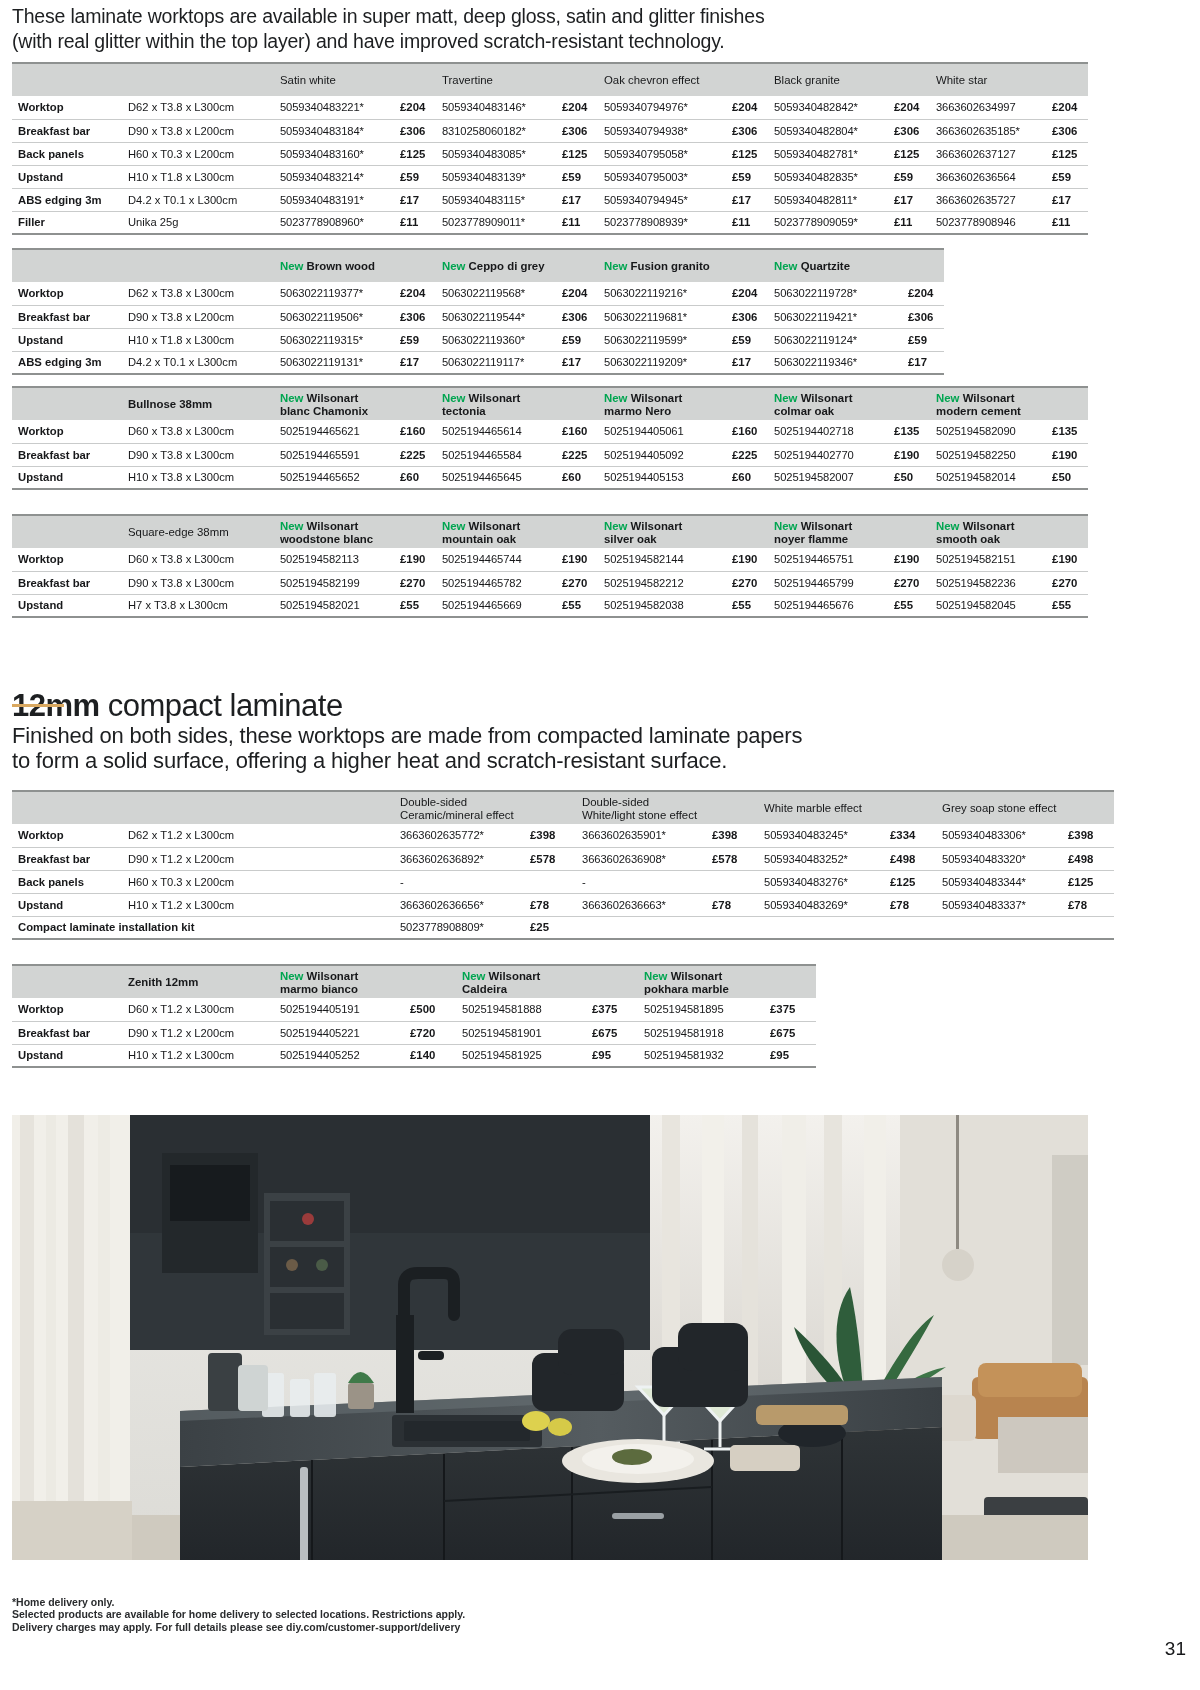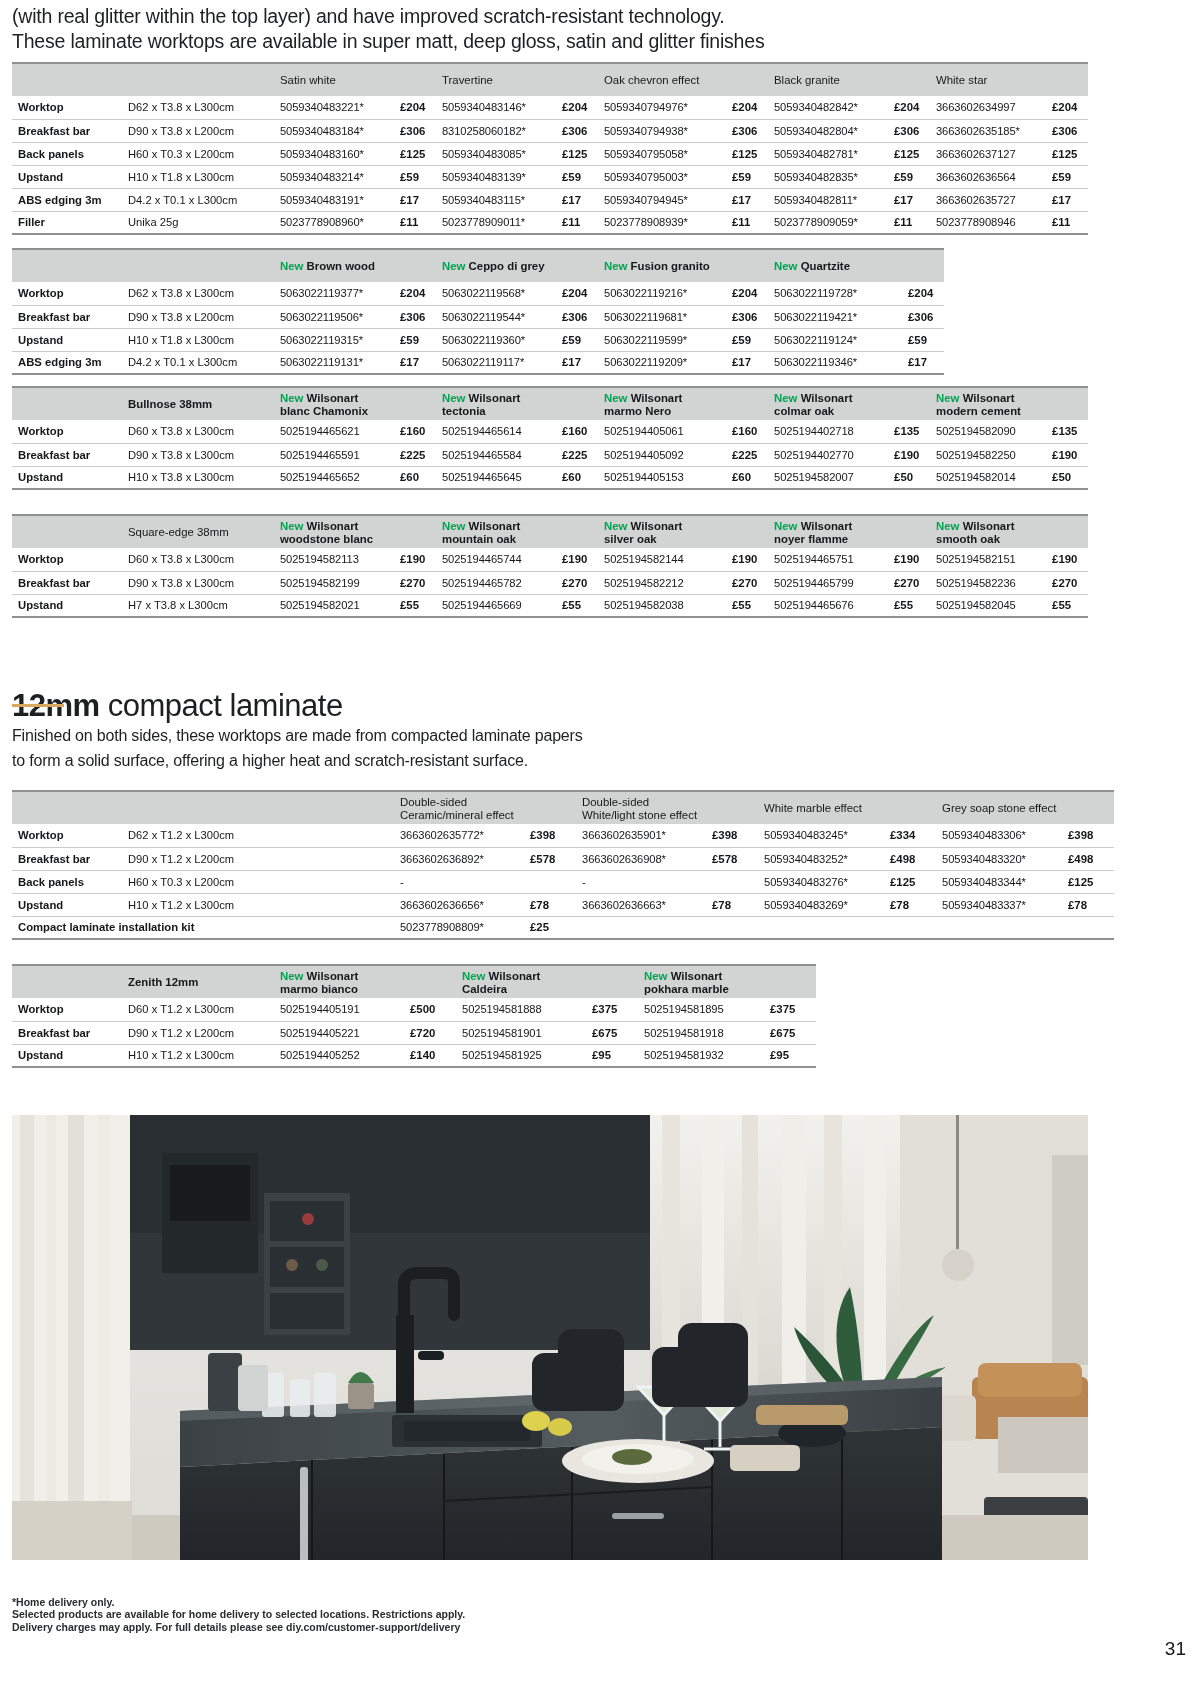--- a/index.html
+++ b/index.html
@@ -69,21 +69,21 @@
     font-weight: normal;
   }
   .headline b { font-weight: bold; }
   .rule {
     position:absolute;
     width:52px; height:3px; background:#d9a860;
   }
   .para {
     position:absolute;
     left:12px;
-    font-size: 16px;
+    font-size: 22px;
     line-height: 25px;
     color:#1d1f21;
     letter-spacing:-0.2px;
     width:980px;
   }
 
   
   .photo {
     position:absolute;
     left:12px; top:1115px;
@@ -108,22 +108,22 @@
     font-weight: normal;
     color:#17181a;
   }
 </style>
 </head>
 <body>
 
 <div class="page">
 
   <div class="intro">
+    <div>These laminate worktops are available in super matt, deep gloss, satin and glitter finishes</div>
     <div>(with real glitter within the top layer) and have improved scratch-resistant technology.</div>
-    <div>These laminate worktops are available in super matt, deep gloss, satin and glitter finishes</div>
   </div>
 
   <table class="tbl topline" id="t1" style="left:12px; top:62px; width:1076px;">
     <colgroup>
       <col style="width:110px">
         <col style="width:152px">
       <col style="width:120px">
         <col style="width:42px">
       <col style="width:120px">
         <col style="width:42px">

